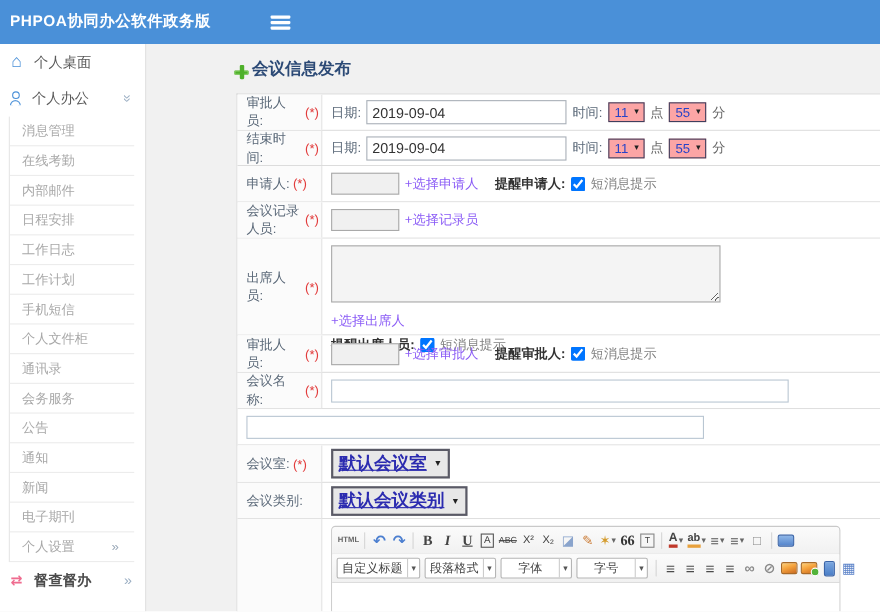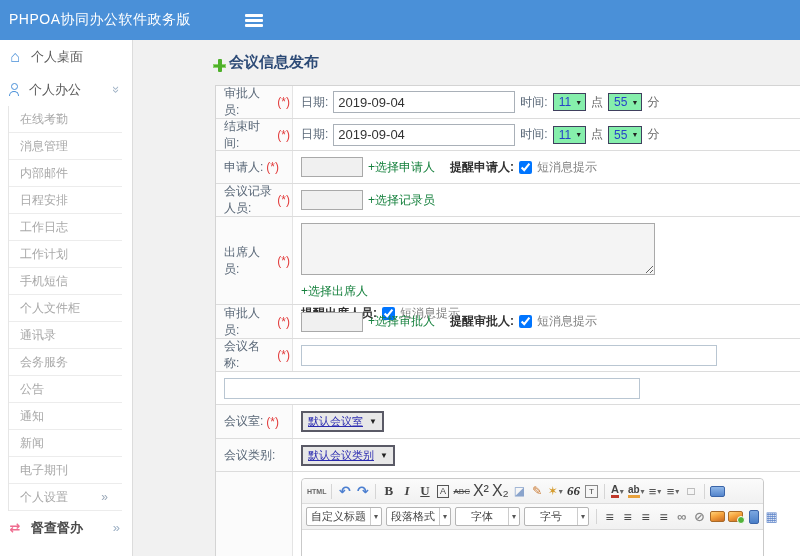--- a/index.html
+++ b/index.html
@@ -2,21 +2,21 @@
 <html><head>
 <meta charset="utf-8">
 <style>
   * { margin:0; padding:0; box-sizing:border-box; }
   html,body { width:800px; height:556px; overflow:hidden; background:#fff;
     font-family:"Liberation Sans","DejaVu Sans",sans-serif; }
   .app { width:800px; height:556px; display:flex; flex-direction:column; overflow:hidden; }
 
   
   .topbar { height:40px; background:#4a90d8; display:flex; align-items:center; flex:0 0 40px; }
-  .brand { color:#fff; font-size:14px; font-weight:normal; padding-left:9px; letter-spacing:0.5px;text-align:right; }
+  .brand { color:#fff; font-size:14px; font-weight:bold; padding-left:9px; letter-spacing:0.5px;text-align:right; }
   .hamburger { margin-left:54px; width:18px; height:13px; display:flex; flex-direction:column;
     justify-content:space-between; cursor:pointer; }
   .hamburger i { display:block; height:3px; background:#fff; border-radius:1px; }
 
   
   .body { flex:1; display:flex; overflow:hidden; background:#f1f1f1; }
 
   
   .sidebar { width:133px; background:#fff; border-right:1px solid #dcdcdc; flex:0 0 133px; overflow:hidden; }
   .side-item { display:flex; align-items:center; height:33px; padding:0 8px; cursor:pointer; position:relative; }
@@ -60,29 +60,29 @@
   .time-lbl { }
   .unit { color:#666; }
   .h33 { height:33px; } .h32 { height:32px; } .h34 { height:34px; } .h88 { height:88px; }
 
   input.date-input { width:182px; height:22px; border:1px solid #a9b0b8; padding:0 4px; font-size:13px;
     color:#333; font-family:"Liberation Sans","DejaVu Sans",sans-serif; }
   input.gray-input { width:62px; height:20px; border:1px solid #a9a9a9; background:#f0f0f0; }
   input.text-input { width:416px; height:21px; border:1px solid #b9c6d2; padding:0 4px; font-size:12px; }
   textarea.attendee-textarea { width:354px; height:52px; border:1px solid #a9a9a9; background:#f4f4f4;
     resize:both; font-size:12px; }
-  .time-select { display:inline-flex; align-items:center; border:1px solid #3f3f5e; background:#86efac;
+  .time-select { display:inline-flex; align-items:center; border:1px solid #3f3f5e; background:#fca5a5;
     padding:1px 3px 1px 5px; gap:4px; cursor:pointer; }
   .ts-val { color:#2743c8; font-size:12px; }
   .ts-caret { font-size:7px; color:#222; }
   .legacy-select { display:inline-flex; align-items:center; border:2px solid #5a5a66; background:#e8e8e8;
     padding:1px 5px; gap:6px; cursor:pointer; }
-  .ls-text { color:#2b2bb0; font-size:11px; font-weight:normal; text-decoration:underline; }
+  .ls-text { color:#2b2bb0; font-size:16px; font-weight:bold; text-decoration:underline; }
   .ls-caret { font-size:8px; color:#222; }
-  a.sel-link { color:#15803d; text-decoration:none; font-size:12px; cursor:pointer; }
+  a.sel-link { color:#8b5cf6; text-decoration:none; font-size:12px; cursor:pointer; }
   .remind { font-weight:bold; color:#333; margin-left:10px; }
   .remind.noml { margin-left:0; }
   .sms { color:#808080; }
   input.cb { width:13px; height:13px; vertical-align:middle; }
   .line2 { margin-top:5px; display:flex; align-items:center; gap:5px; font-size:12px; }
 
   
   .editor-row { border-bottom:none; height:200px; align-items:flex-start; }
   .editor-row .flabel { height:200px; }
   .editor-cell { padding:4px 0 0 8px; }
@@ -93,25 +93,25 @@
   .tb-btn { height:18px; min-width:17px; padding:0 1px; display:inline-flex; align-items:center;
     justify-content:center; font-size:11px; color:#444; cursor:pointer; border-radius:2px; }
   .tb-sep { width:1px; height:15px; background:#d5d5d5; margin:0 3px; flex:0 0 1px; }
   .g-html { font-size:7px; font-weight:bold; color:#666; letter-spacing:0; }
   .g-blue { color:#4c7fd0; font-size:14px; font-weight:bold; }
   .g-serif { font-family:"Liberation Serif","DejaVu Serif",serif; font-size:13px; font-weight:bold; }
   .g-it { font-style:italic; }
   .g-ul { text-decoration:underline; }
   .g-box { border:1px solid #555; padding:0 2px; font-size:9px; line-height:11px; }
   .g-strike { text-decoration:line-through; font-size:8px; }
-  .g-small { font-size:16px; }
+  .g-small { font-size:10px; }
   .g-eraser { color:#8aa4cc; font-size:12px; }
   .g-brush { color:#c8742a; font-size:12px; }
   .g-wand { color:#d49a2a; font-size:12px; }
-  .g-quote { font-family:"Liberation Serif","DejaVu Serif",serif; font-weight:bold; font-style:italic;
+  .g-quote { font-family:"Liberation Serif","DejaVu Serif",serif; font-weight:bold; 
     font-size:13px; color:#333; }
   .g-paste { border:1px solid #888; background:#f6f6f6; font-size:8px; padding:0 3px; line-height:11px; }
   .g-caret { font-size:8px; color:#666; margin-left:1px; }
   .fc-a { display:inline-block; font-size:11px; font-weight:bold; border-bottom:3px solid #c0392b; line-height:11px; }
   .hl-ab { display:inline-block; font-size:10px; font-weight:bold; border-bottom:3px solid #e8a13c; line-height:11px; }
   .g-list { font-size:13px; color:#555; }
   .g-page { font-size:12px; color:#888; }
   .fs-icon { width:15px; height:11px; background:linear-gradient(#8fb7e8,#5585cc);
     border:1px solid #3a64a8; border-radius:2px; display:inline-block; }
   .dd-box { display:inline-flex; align-items:center; height:19px; background:#fff; border:1px solid #b5b5b5;
@@ -151,22 +151,22 @@
       <div class="side-item">
         <span class="home-glyph">⌂</span>
         <span class="s-label">个人桌面</span>
       </div>
       <div class="side-item">
         <span class="person-icon"></span>
         <span class="s-label">个人办公</span>
         <span class="s-chev rot">»</span>
       </div>
       <ul class="submenu">
+        <li>消息管理</li>
         <li>在线考勤</li>
-        <li>消息管理</li>
         <li>内部邮件</li>
         <li>日程安排</li>
         <li>工作日志</li>
         <li>工作计划</li>
         <li>手机短信</li>
         <li>个人文件柜</li>
         <li>通讯录</li>
         <li>会务服务</li>
         <li>公告</li>
         <li>通知</li>

